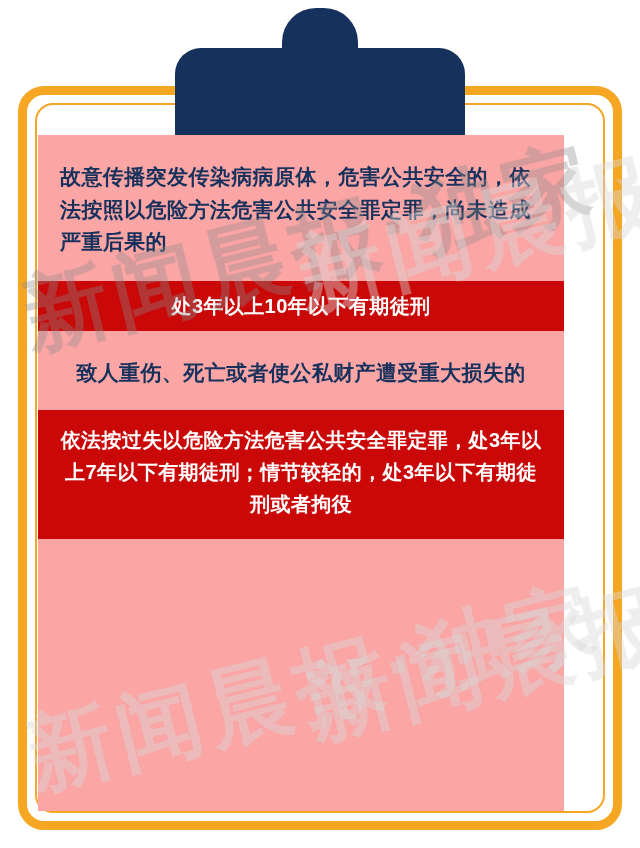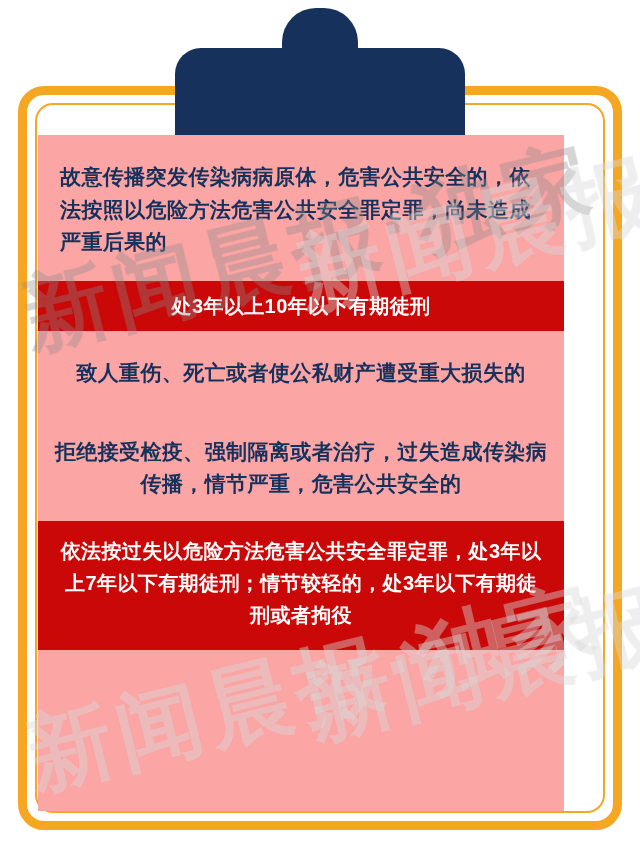--- a/index.html
+++ b/index.html
@@ -143,21 +143,20 @@
     <div class="block">
       <div class="q">故意传播突发传染病病原体，危害公共安全的，依法按照以危险方法危害公共安全罪定罪，尚未造成严重后果的</div>
       <div class="a">处3年以上10年以下有期徒刑</div>
     </div>
 
     <div class="block">
       <div class="q center">致人重伤、死亡或者使公私财产遭受重大损失的</div>
     </div>
 
     <div class="block">
-      <div class="q center">拒绝接受检疫、强制隔离或者治疗，过失造成传染病传播，情节严重，危害公共安全的</div>
       <div class="a left">依法按过失以危险方法危害公共安全罪定罪，处3年以上7年以下有期徒刑；情节较轻的，处3年以下有期徒刑或者拘役</div>
     </div>
 
   </div>
 
   <div class="watermark">
     <div class="wm dark wm1">新闻晨报·独家</div>
     <div class="wm wm2">新闻晨报·独家</div>
     <div class="wm wm3">新闻晨报·独家</div>
     <div class="wm wm4">新闻晨报·独家</div>

